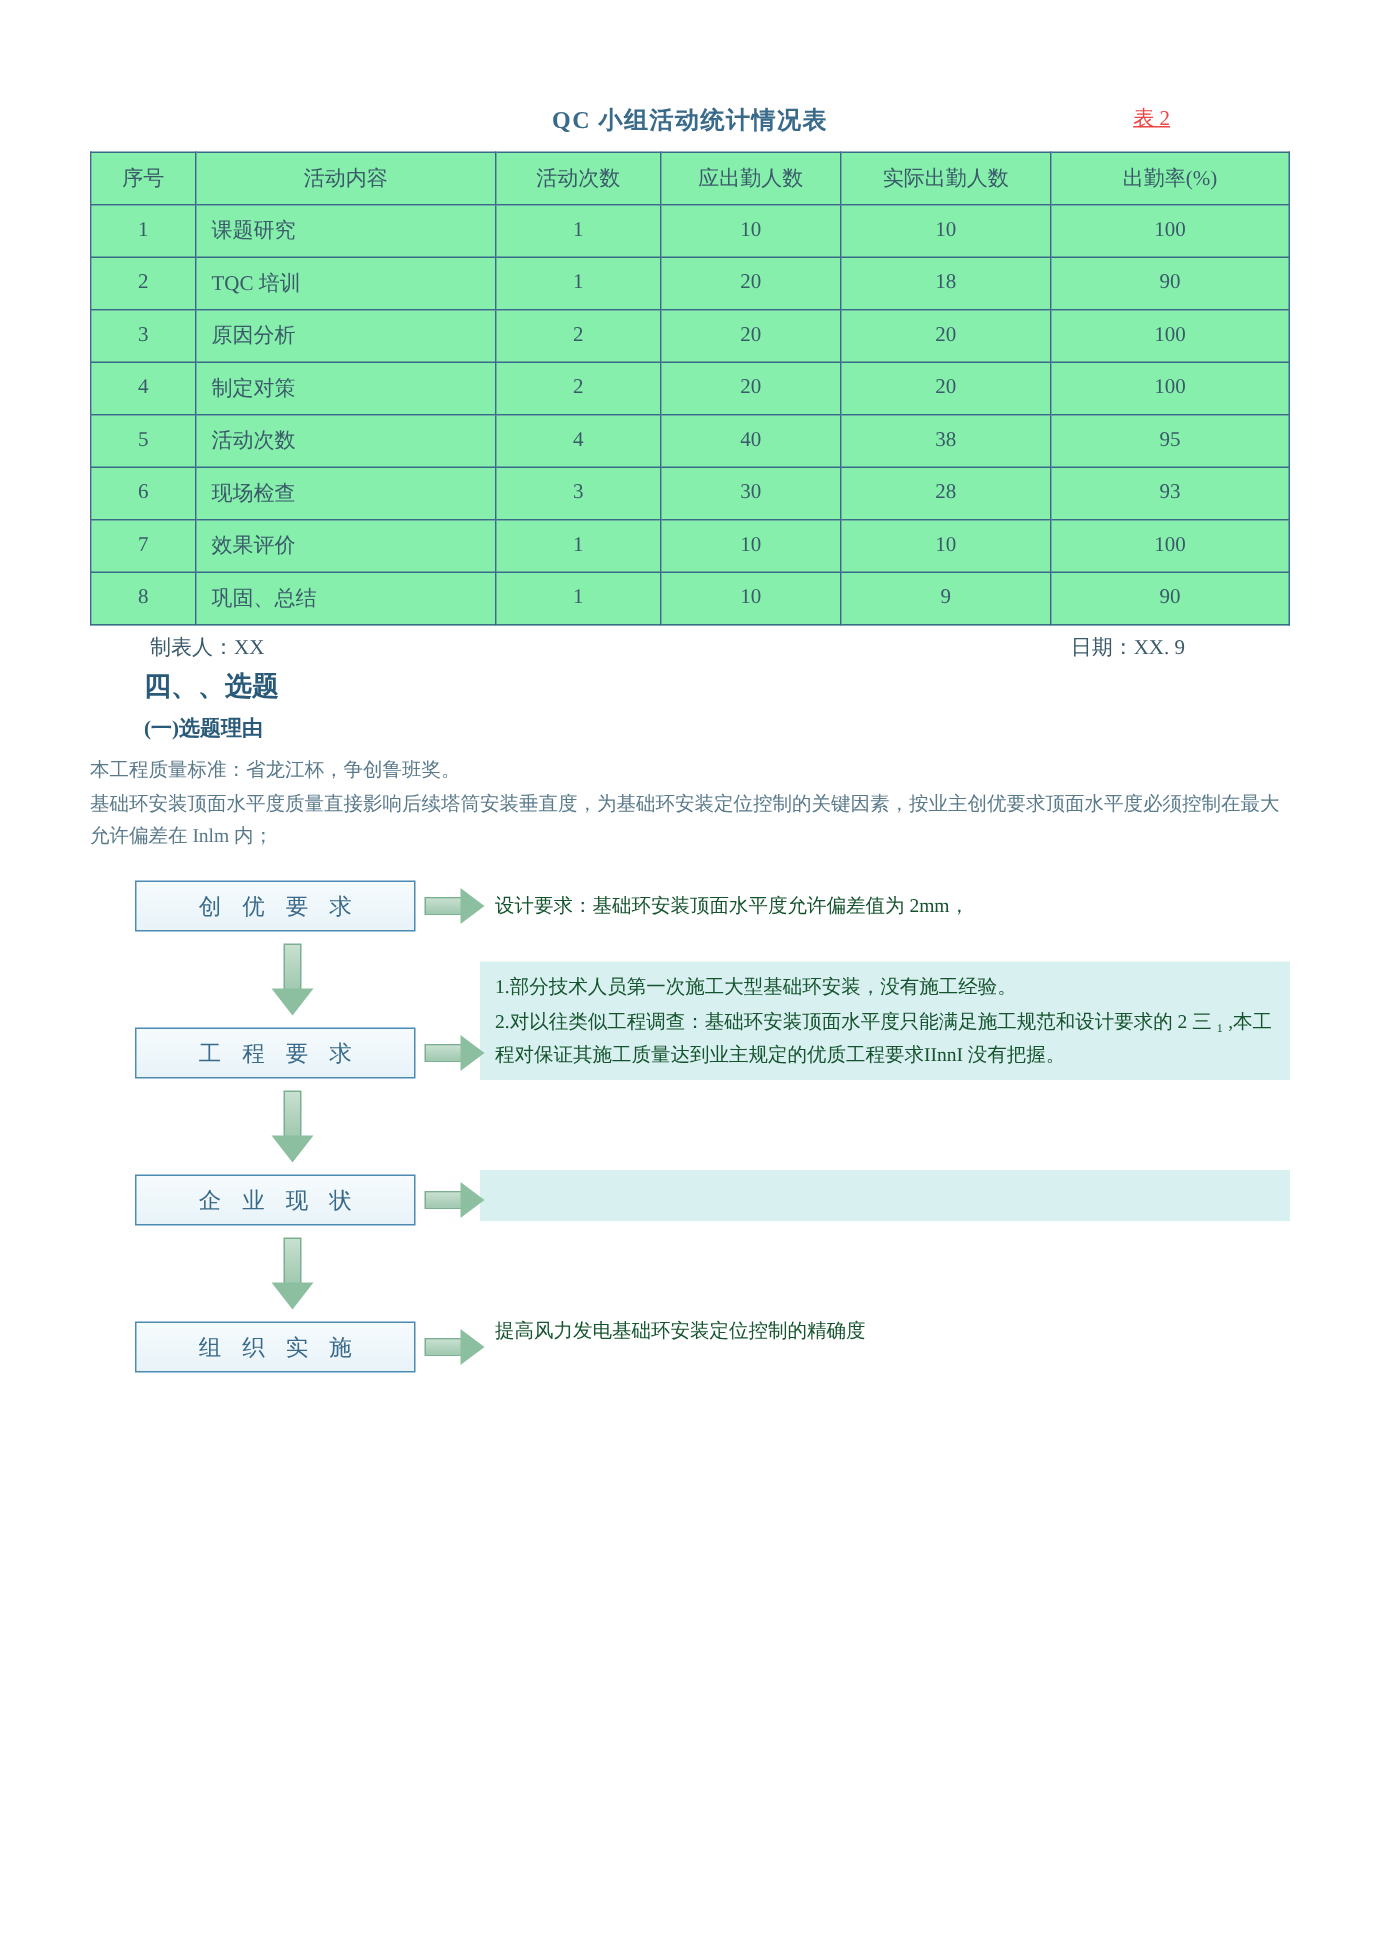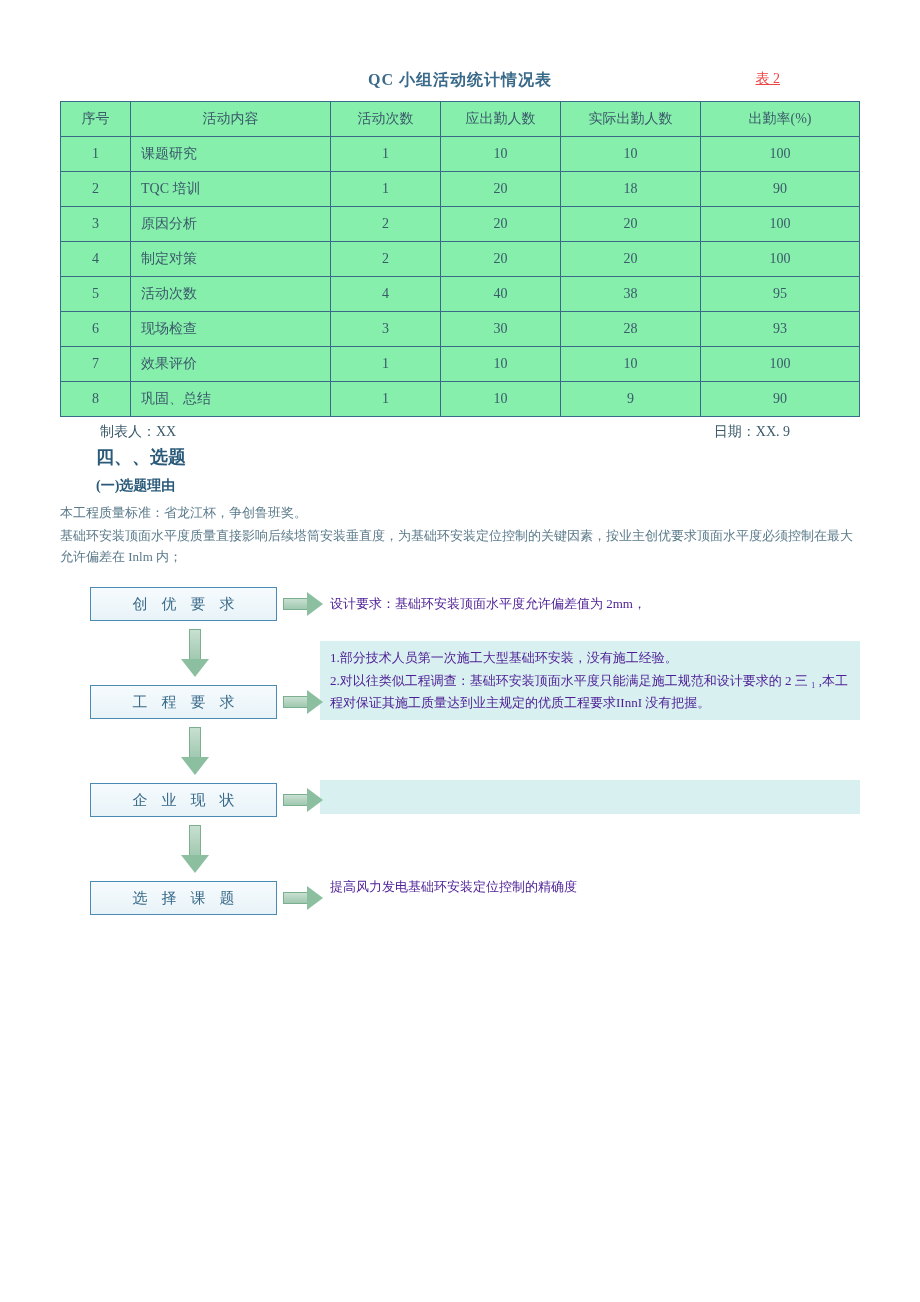--- a/index.html
+++ b/index.html
@@ -165,21 +165,21 @@
       content: '';
       position: absolute;
       left: 24px;
       top: 50%;
       transform: translateY(-50%);
       border-top: 12px solid transparent;
       border-bottom: 12px solid transparent;
       border-left: 16px solid #8cbfa0;
     }
     .note {
-      color: #4c1d95;
+      color: #14532d;
       font-size: 13px;
       line-height: 1.7;
       padding: 6px 10px;
     }
     .note.hl {
       background: #d9f0f0;
     }
     .spacer { height: 60px; }
     .spacer-sm { height: 20px; }
   </style>
@@ -291,21 +291,21 @@
       <div class="box">工程要求</div>
       <div class="arrow-right"></div>
     </div>
     <div class="arrow-down"></div>
     <div class="box-row">
       <div class="box">企业现状</div>
       <div class="arrow-right"></div>
     </div>
     <div class="arrow-down"></div>
     <div class="box-row">
-      <div class="box">选择课题</div>
+      <div class="box">组织实施</div>
       <div class="arrow-right"></div>
     </div>
   </div>
   <div class="text-col">
     <div class="note">设计要求：基础环安装顶面水平度允许偏差值为 2mm，</div>
     <div class="spacer-sm"></div>
     <div class="note hl" style="white-space:pre-line">1.部分技术人员第一次施工大型基础环安装，没有施工经验。
 2.对以往类似工程调查：基础环安装顶面水平度只能满足施工规范和设计要求的 2 三 ₁ ,本工程对保证其施工质量达到业主规定的优质工程要求IInnI 没有把握。</div>
     <div class="spacer"></div>
     <div class="note hl" style="height:34px"></div>

